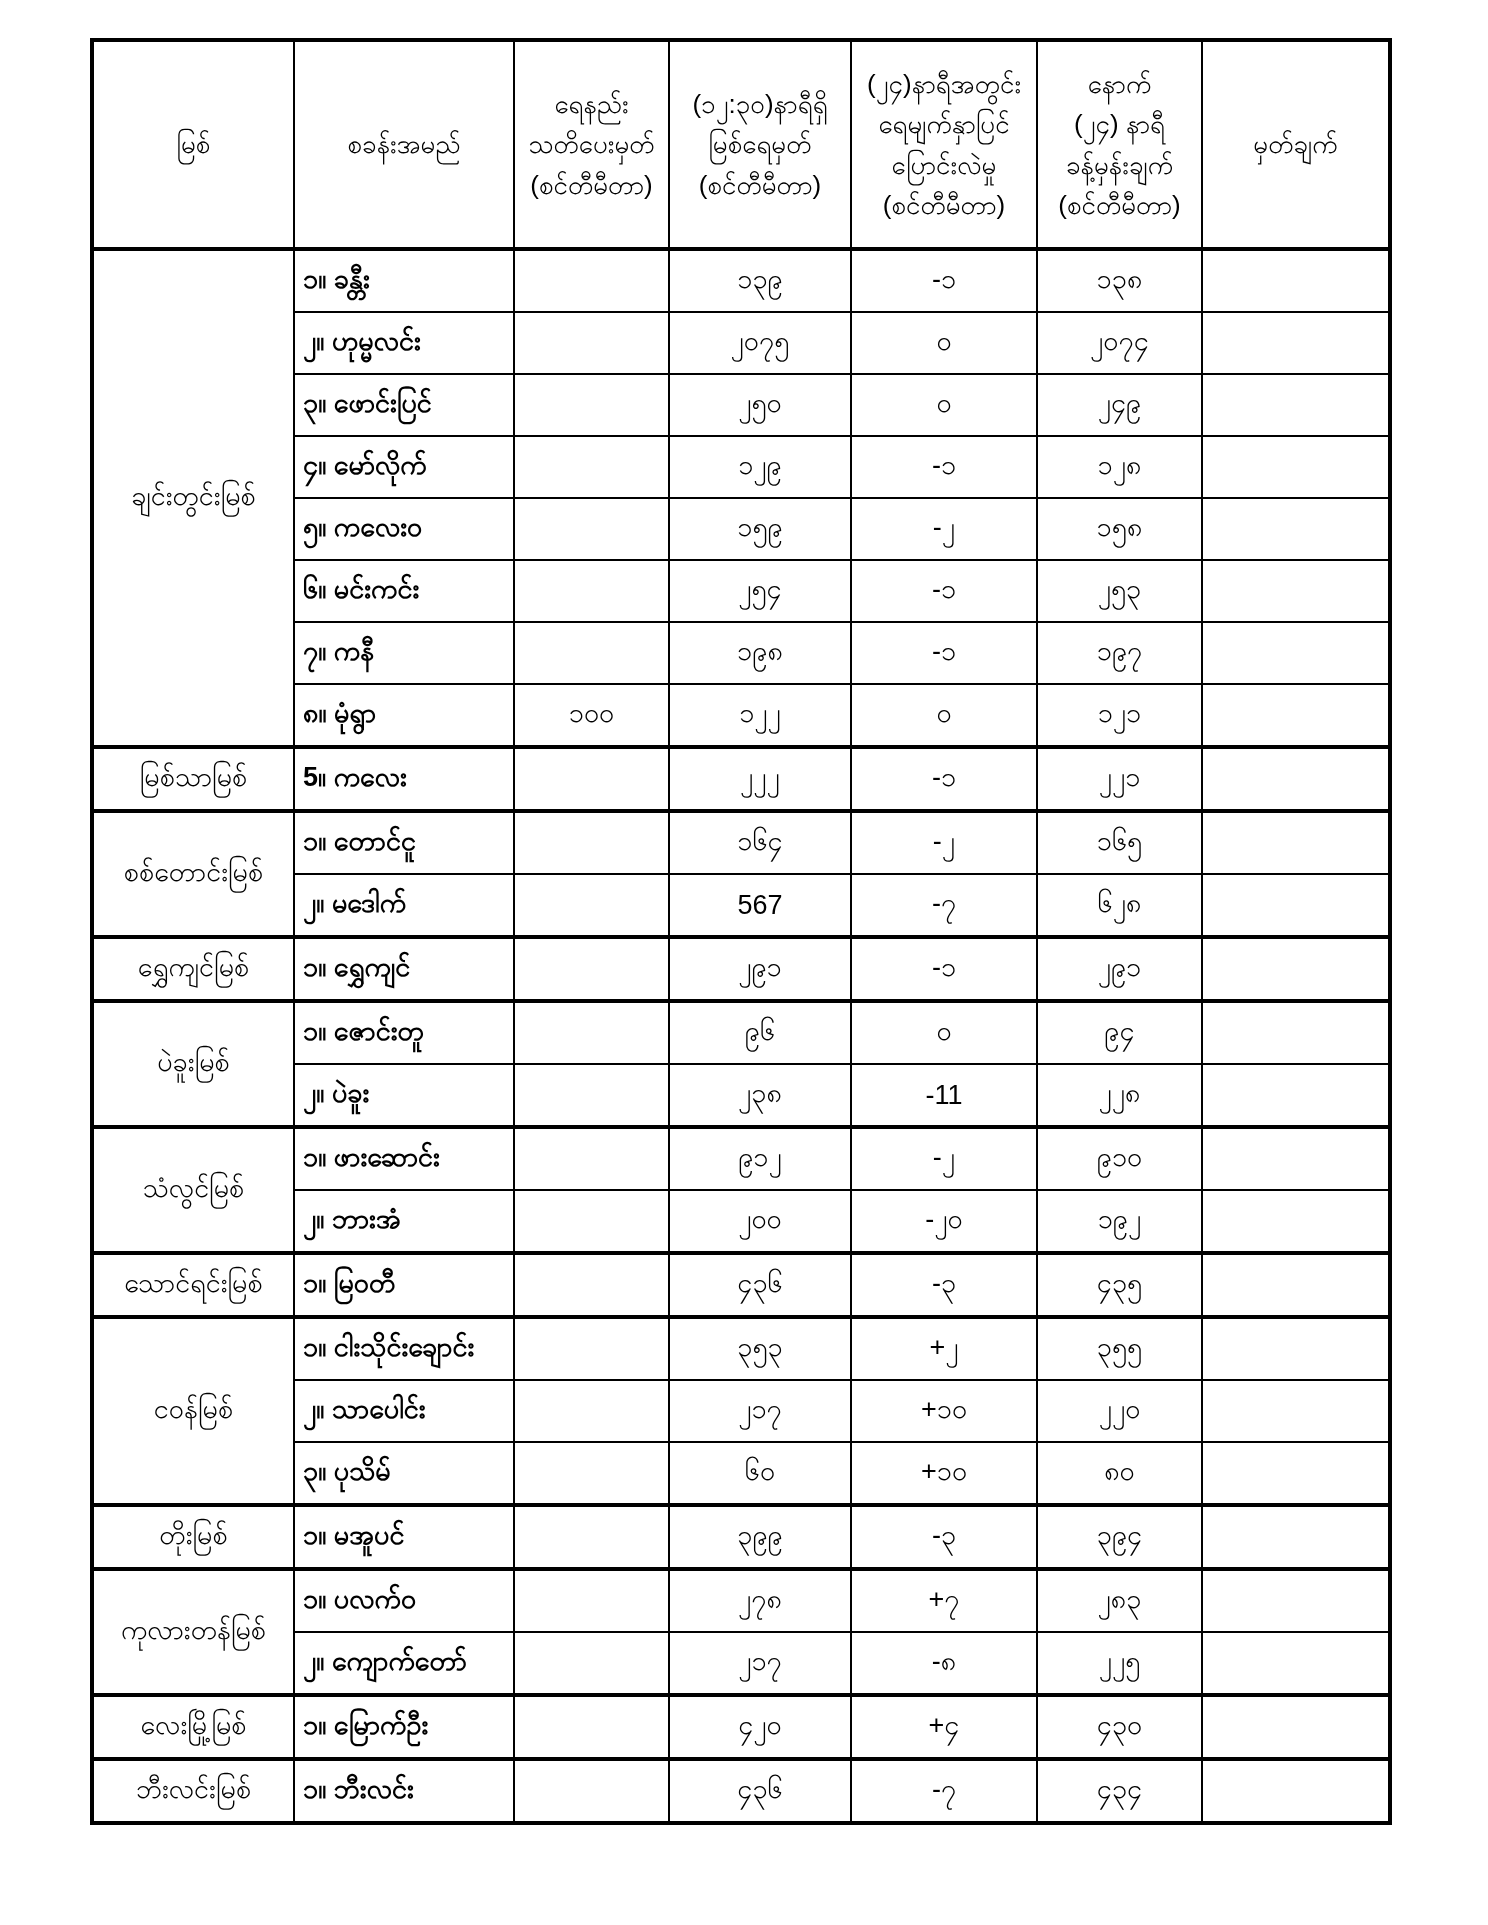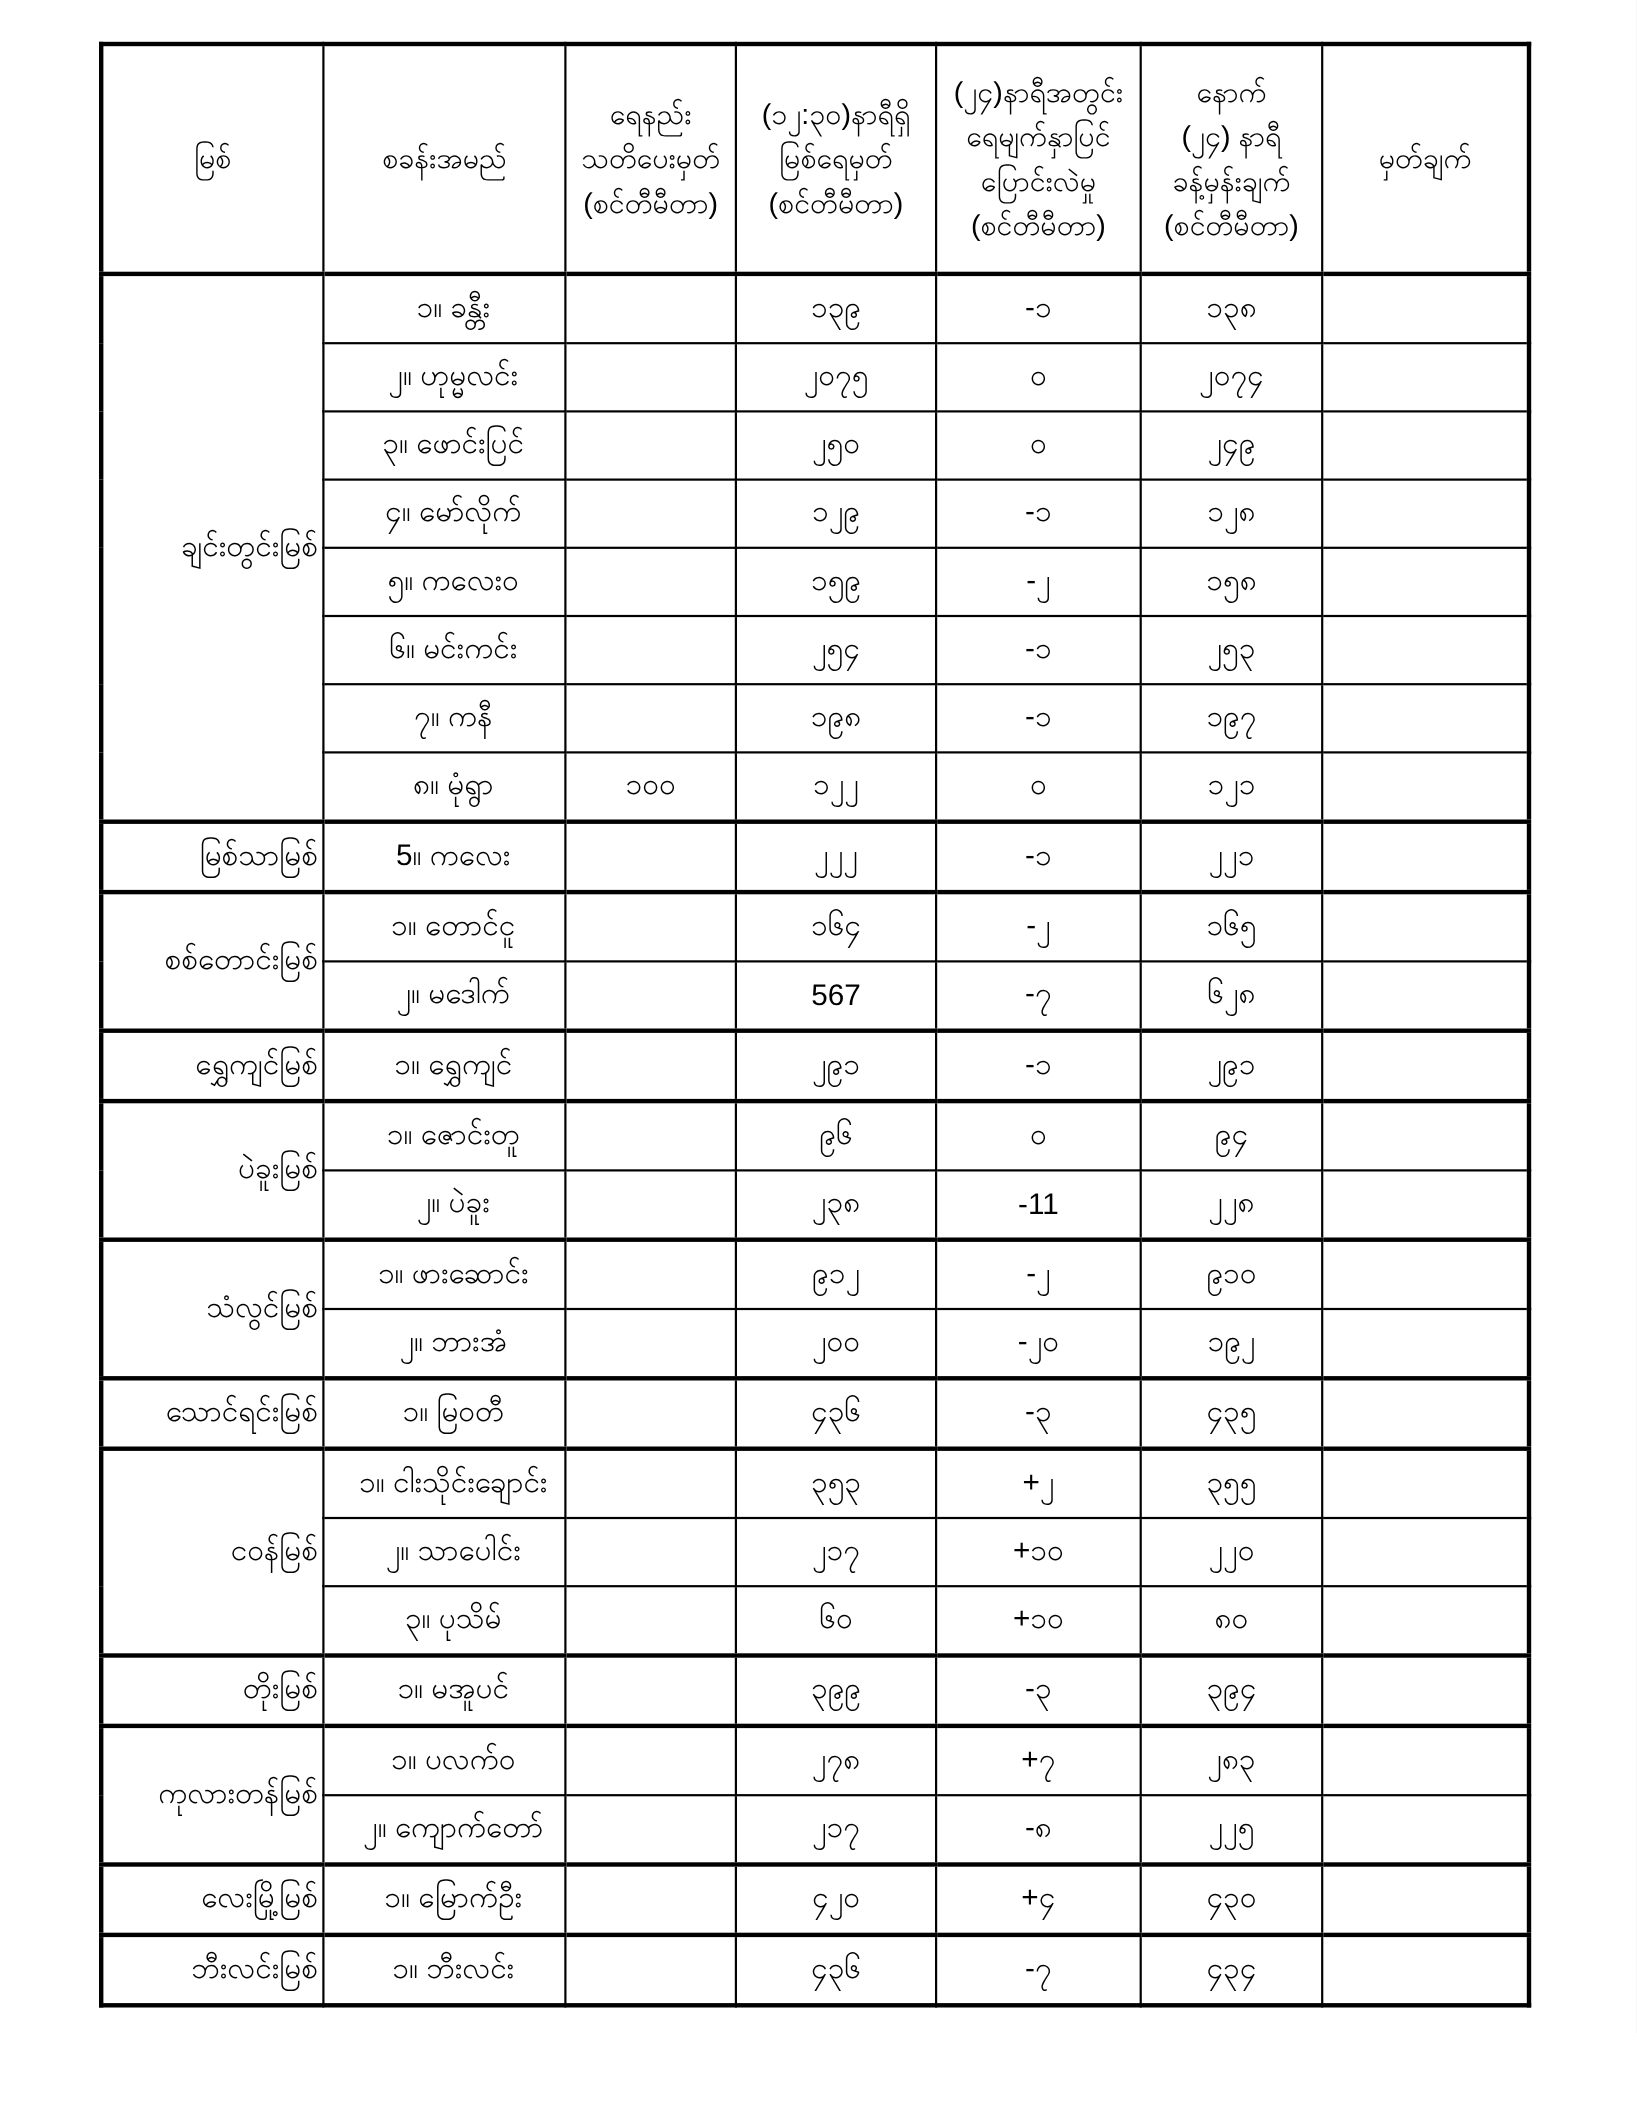--- a/index.html
+++ b/index.html
@@ -39,28 +39,29 @@
     white-space:pre-line;
     border-bottom:4px solid #000;
     padding:0 2px;
   }
   tbody td {
     height:58px;
     font-size:27px;
     vertical-align:middle;
   }
   td.river {
-    text-align:right;
+    text-align:center;
     padding:0 4px;
     font-size:27px;
   }
   td.station {
-    text-align:center;
-    padding:0 4px 0 20px;
+    text-align:left;
+    padding:0 4px 0 8px;
     white-space:nowrap;
+    font-weight:bold;
   }
   td.num { text-align:center; }
   tr.group-start td { border-top:4px solid #000; }
 
   .footnote {
     position:absolute;
     left:128px; top:1758px;
     font-size:27px;
     white-space:pre;
   }

